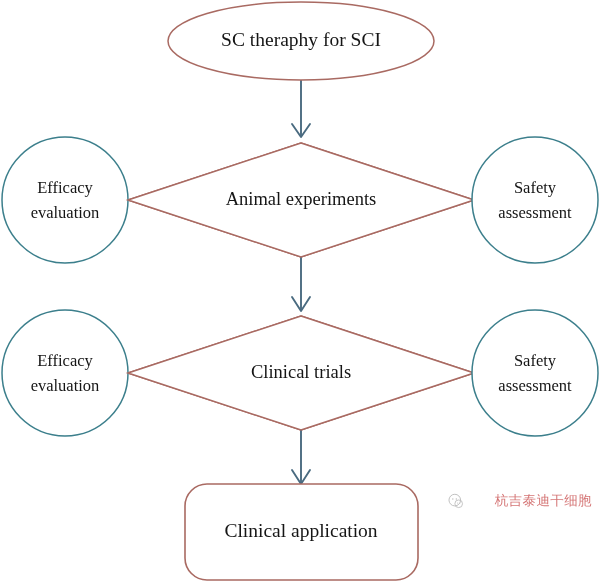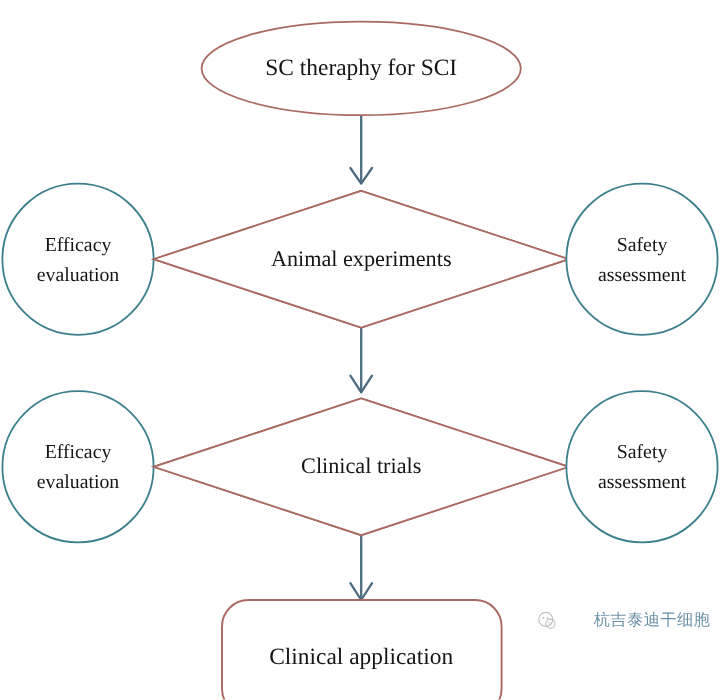--- a/index.html
+++ b/index.html
@@ -10,21 +10,21 @@
   body {
     width: 600px;
     height: 583px;
     position: relative;
     overflow: hidden;
     font-family: "Liberation Serif", "DejaVu Serif", serif;
   }
   #flow-root {
     position: absolute;
     left: 0;
-    top: 16px;
+    top: 0;
     width: 600px;
     height: 518px;
   }
   svg.diagram {
     display: block;
     width: 600px;
     height: 583px;
   }
   .node-label {
     font-family: "Liberation Serif", "DejaVu Serif", serif;
@@ -60,21 +60,21 @@
     user-select: none;
   }
   #watermark .wm-icon {
     width: 17px;
     height: 17px;
     flex: 0 0 auto;
   }
   #watermark .wm-text {
     font-family: Liberation Sans, sans-serif;
     font-size: 13.5px;
-    color: #0c4a6e;
+    color: #b91c1c;
     letter-spacing: 0.4px;
     white-space: nowrap;
     margin-left: 25px;
   }
 </style>
 </head>
 <body>
 
 <div id="flow-root">
   <svg class="diagram" viewBox="0 0 600 583" xmlns="http://www.w3.org/2000/svg">

